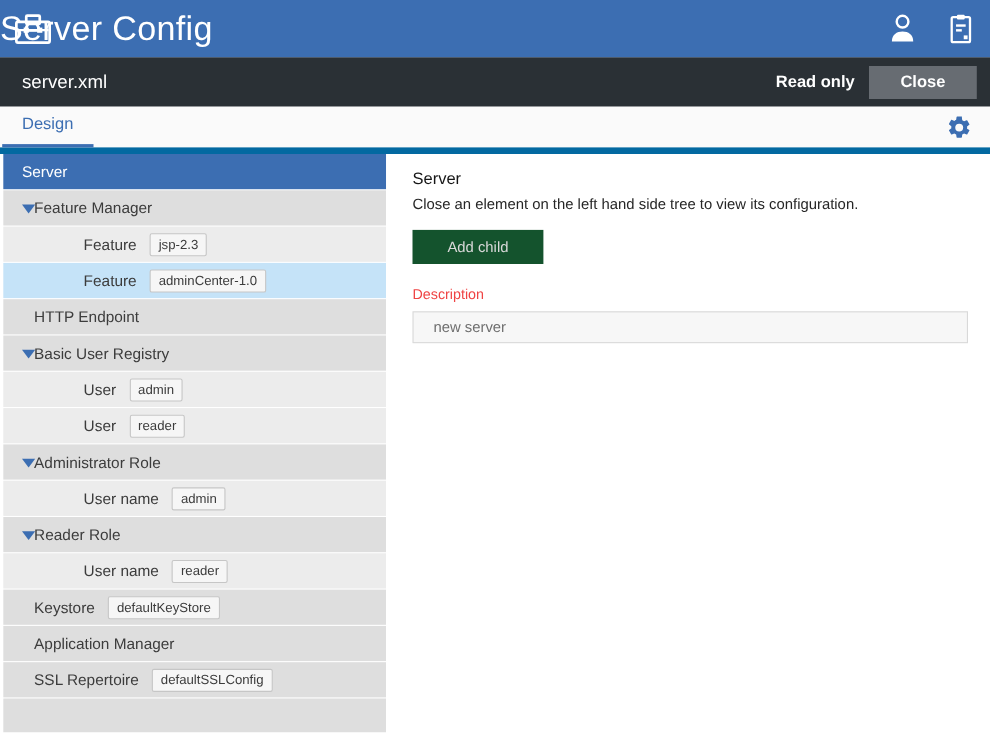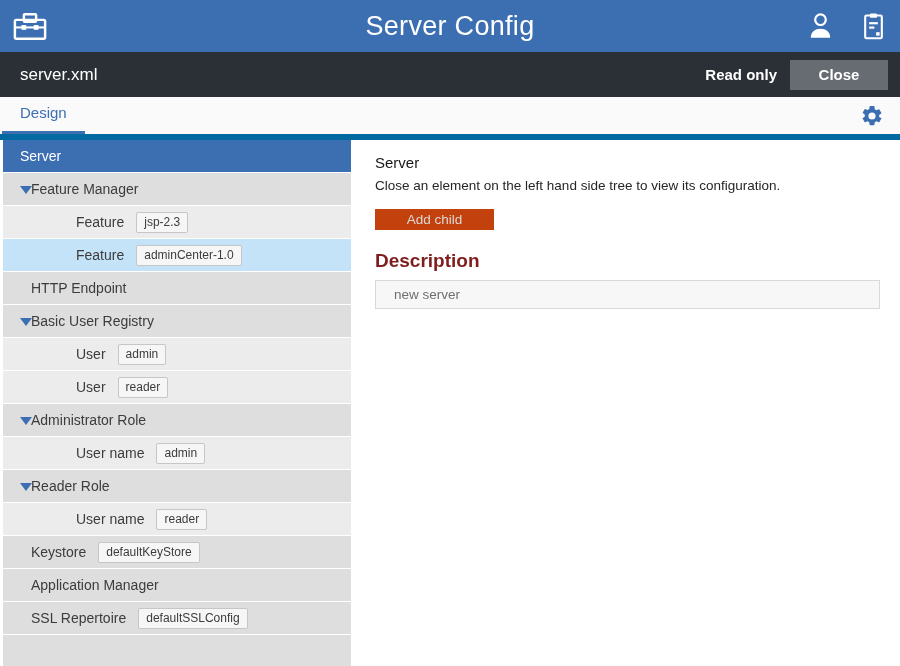--- a/index.html
+++ b/index.html
@@ -15,21 +15,21 @@
     --selected-row-bg: #3c6eb2;
     --highlight-row-bg: #c5e3f8;
     --row-level1-bg: #dedede;
     --row-level2-bg: #ececec;
     --close-button-bg: #676c72;
   }
 
   
   .app-header { height: 52px; background: var(--header-bg); display: flex; align-items: center; position: relative; }
   .toolbox-btn { margin-left: 13px; display: flex; align-items: center; z-index: 1; cursor: pointer; background: none; border: none; padding: 0; }
-  .app-title { position: absolute; left: 0; right: 0; text-align: center; color: #fff; font-size: 27px; font-weight: 400; letter-spacing: 0.3px; }
+  .app-title { position: absolute; left: 0; right: 0; color: #fff; font-size: 31px; font-weight: 400; letter-spacing: 0.3px; }
   .header-right { margin-left: auto; display: flex; align-items: center; gap: 29px; margin-right: 16px; z-index: 1; }
   .icon-btn { background: none; border: none; padding: 0; display: flex; cursor: pointer; }
 
   
   .file-bar { height: 45px; background: var(--file-bar-bg); display: flex; align-items: center; color: #fff; }
   .filename { margin-left: 20px; font-size: 17px; font-weight: 400; }
   .file-bar-right { margin-left: auto; display: flex; align-items: center; }
   .read-only { font-size: 15px; font-weight: 600; margin-right: 13px; }
   .close-btn { width: 98px; height: 30px; background: var(--close-button-bg); color: #fff; border: none; font-size: 15px; font-weight: 600; margin-right: 12px; font-family: inherit; cursor: pointer; }
 
@@ -52,24 +52,24 @@
   .tree-row.highlighted { background: var(--highlight-row-bg); }
   .expander { position: absolute; left: 17px; top: 13px; width: 0; height: 0; border-left: 6.5px solid transparent; border-right: 6.5px solid transparent; border-top: 8px solid var(--accent-blue); }
   .tree-label { font-size: 14px; white-space: nowrap; }
   .badge { margin-left: 12px; background: #f6f6f6; border: 1px solid #c6c6c6; border-radius: 2px; padding: 2px 7px 3px; font-size: 12px; color: #3c3c3c; white-space: nowrap; }
 
   
   .detail { flex: 1; padding: 14px 20px 0 24px; background: #fff; }
   .detail-title { font-size: 15px; color: #161616; font-weight: 400; margin: 0 0 7px 0; }
   .detail-subtitle { font-size: 13.5px; color: #262626; margin: 0 0 16px 0; }
   .btn-row { display: flex; gap: 16px; margin-bottom: 20px; }
-  .gray-btn { height: 21px; background: #c2410c; color: #d9d9d9; border: none; font-size: 13.5px; font-family: inherit; }
+  .gray-btn { height: 31px; background: #14532d; color: #d9d9d9; border: none; font-size: 13.5px; font-family: inherit; }
   .gray-btn.add-child { width: 119px; }
   .gray-btn.remove { width: 110px; }
-  .field-label { font-size: 19px; color: #7f1d1d; margin-bottom: 8px; font-weight: bold; }
+  .field-label { font-size: 13px; color: #ef4444; margin-bottom: 8px; }
   .field-input { display: block; width: 100%; height: 29px; background: #f7f7f7; border: 1px solid #d9d9d9; padding: 0 18px; font-size: 13.5px; color: #6f6f6f; font-family: inherit; }
 </style>
 </head>
 <body style="--header-bg: #3c6eb2; --file-bar-bg: #2a3035; --accent-blue: #3c6eb2; --selected-row-bg: #3c6eb2; --highlight-row-bg: #c5e3f8; --row-level1-bg: #dedede; --row-level2-bg: #ececec; --close-button-bg: #676c72;">
 
 <div class="app-header">
   <button class="toolbox-btn">
     <span style="display:flex;">
       <svg width="34" height="29" viewBox="0 0 36 30">
         <rect x="11.5" y="2" width="13" height="8" rx="1" fill="none" stroke="#fff" stroke-width="2.6"></rect>

